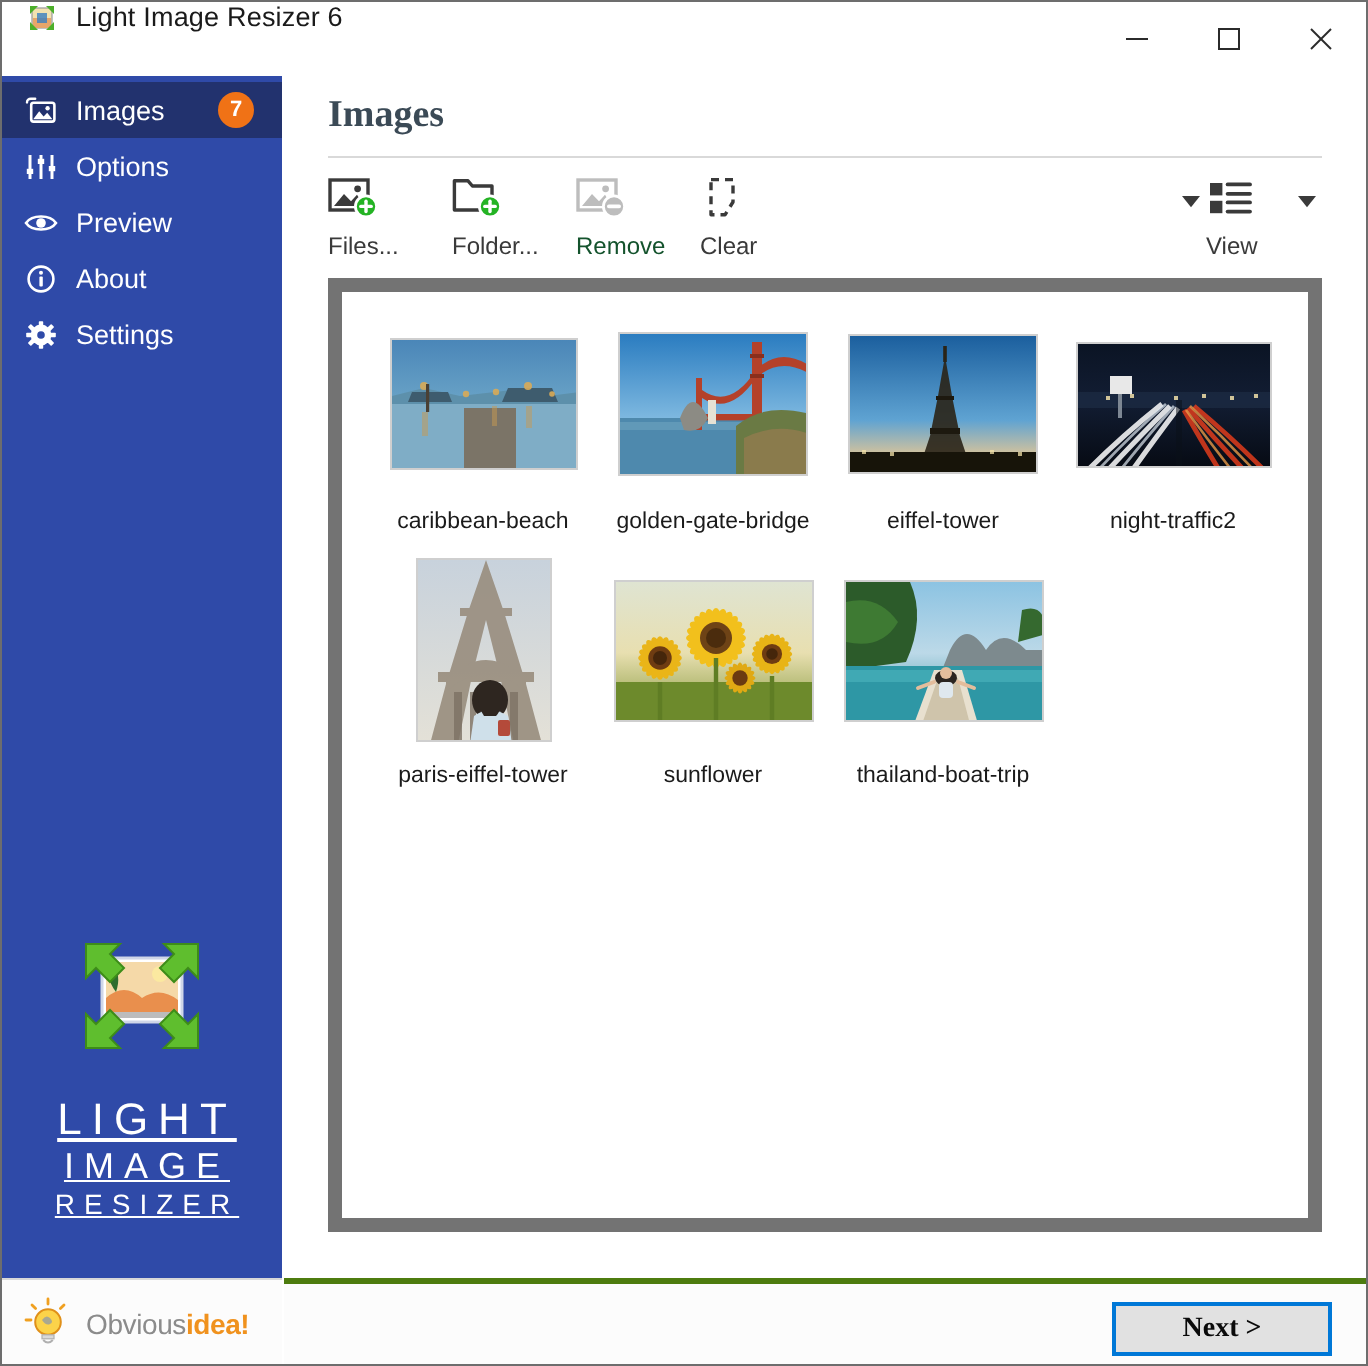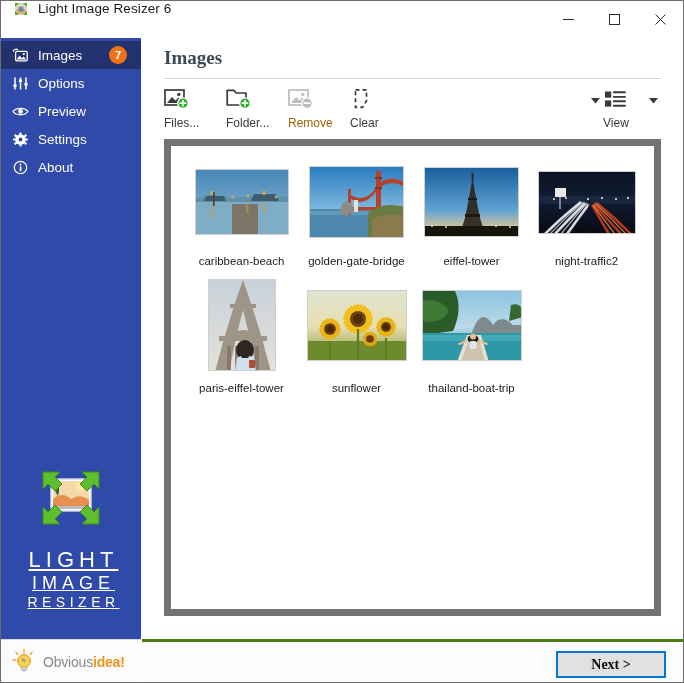--- a/index.html
+++ b/index.html
@@ -122,21 +122,21 @@
     display: flex; align-items: flex-start;
   }
   .tb-btn {
     width: 62px; height: 54px;
     display: flex; flex-direction: column; align-items: flex-start;
     padding-top: 4px;
     cursor: default;
   }
   .tb-ico { height: 28px; display:flex; align-items:center; justify-content:center; }
   .tb-lbl { font-size: 12px; color: #3a3a3a; margin-top: 3px; }
-  .tb-btn.disabled .tb-lbl { color: #a16207; }
+  .tb-btn.disabled .tb-lbl { color: #14532d; }
   .tb-spacer { flex: 1; }
   .tb-right { display: flex; align-items: flex-start; }
   .tb-caret {
     width: 16px; height: 54px;
     display: flex; align-items: center; justify-content: center;
     padding-bottom: 14px;
   }
 
   
   #list-panel {
@@ -262,51 +262,51 @@
     </div>
 
     <div class="nav-item">
       <span class="nav-icon">
         <svg width="17" height="15" viewBox="0 0 17 15">
           <path d="M1 7.5 C4 3.2 13 3.2 16 7.5 C13 11.8 4 11.8 1 7.5 Z" fill="none" stroke="#fff" stroke-width="1.3"></path>
           <circle cx="8.5" cy="7.5" r="2.4" fill="#fff"></circle>
         </svg>
       </span>
       <span class="nav-label">Preview</span>
+    </div>
+
+    <div class="nav-item">
+      <span class="nav-icon">
+        <svg width="17" height="15" viewBox="0 0 17 15">
+          <circle cx="8.5" cy="7.5" r="6.2" fill="none" stroke="#fff" stroke-width="1.3"></circle>
+          <circle cx="8.5" cy="4.4" r="1.0" fill="#fff"></circle>
+          <rect x="7.7" y="6.3" width="1.7" height="5.0" rx=".5" fill="#fff"></rect>
+        </svg>
+      </span>
+      <span class="nav-label">About</span>
     </div>
 
     <div class="nav-item">
       <span class="nav-icon">
         <svg width="17" height="15" viewBox="0 0 17 15">
           <g fill="#fff">
             <circle cx="8.5" cy="7.5" r="5.2"></circle>
             <rect x="7.4" y="0.6" width="2.2" height="3" rx=".4"></rect>
             <rect x="7.4" y="11.4" width="2.2" height="3" rx=".4"></rect>
             <rect x="1.1" y="6.4" width="3" height="2.2" rx=".4"></rect>
             <rect x="12.9" y="6.4" width="3" height="2.2" rx=".4"></rect>
             <rect x="2.6" y="2.3" width="2.2" height="3" rx=".4" transform="rotate(-45 3.7 3.8)"></rect>
             <rect x="12.2" y="2.3" width="2.2" height="3" rx=".4" transform="rotate(45 13.3 3.8)"></rect>
             <rect x="2.6" y="9.7" width="2.2" height="3" rx=".4" transform="rotate(45 3.7 11.2)"></rect>
             <rect x="12.2" y="9.7" width="2.2" height="3" rx=".4" transform="rotate(-45 13.3 11.2)"></rect>
           </g>
           <circle cx="8.5" cy="7.5" r="1.9" fill="#2f4aa8"></circle>
         </svg>
       </span>
       <span class="nav-label">Settings</span>
-    </div>
-
-    <div class="nav-item">
-      <span class="nav-icon">
-        <svg width="17" height="15" viewBox="0 0 17 15">
-          <circle cx="8.5" cy="7.5" r="6.2" fill="none" stroke="#fff" stroke-width="1.3"></circle>
-          <circle cx="8.5" cy="4.4" r="1.0" fill="#fff"></circle>
-          <rect x="7.7" y="6.3" width="1.7" height="5.0" rx=".5" fill="#fff"></rect>
-        </svg>
-      </span>
-      <span class="nav-label">About</span>
     </div>
 
     <div id="brand">
       <div id="brand-mark">
         <svg width="62" height="58" viewBox="0 0 62 58">
           <rect x="11" y="10" width="40" height="32" fill="#ffffff" stroke="#cfd6e8" stroke-width="1.5"></rect>
           <rect x="13" y="12" width="36" height="28" fill="#f5d9a8"></rect>
           <path d="M13 30 Q22 22 31 30 Q40 24 49 31 L49 40 L13 40 Z" fill="#e98f4d"></path>
           <path d="M16 13 q5 5 2 14 q-6 -8 -2 -14z" fill="#2f6d2f"></path>
           <circle cx="40" cy="18" r="4" fill="#fbe9a0"></circle>

